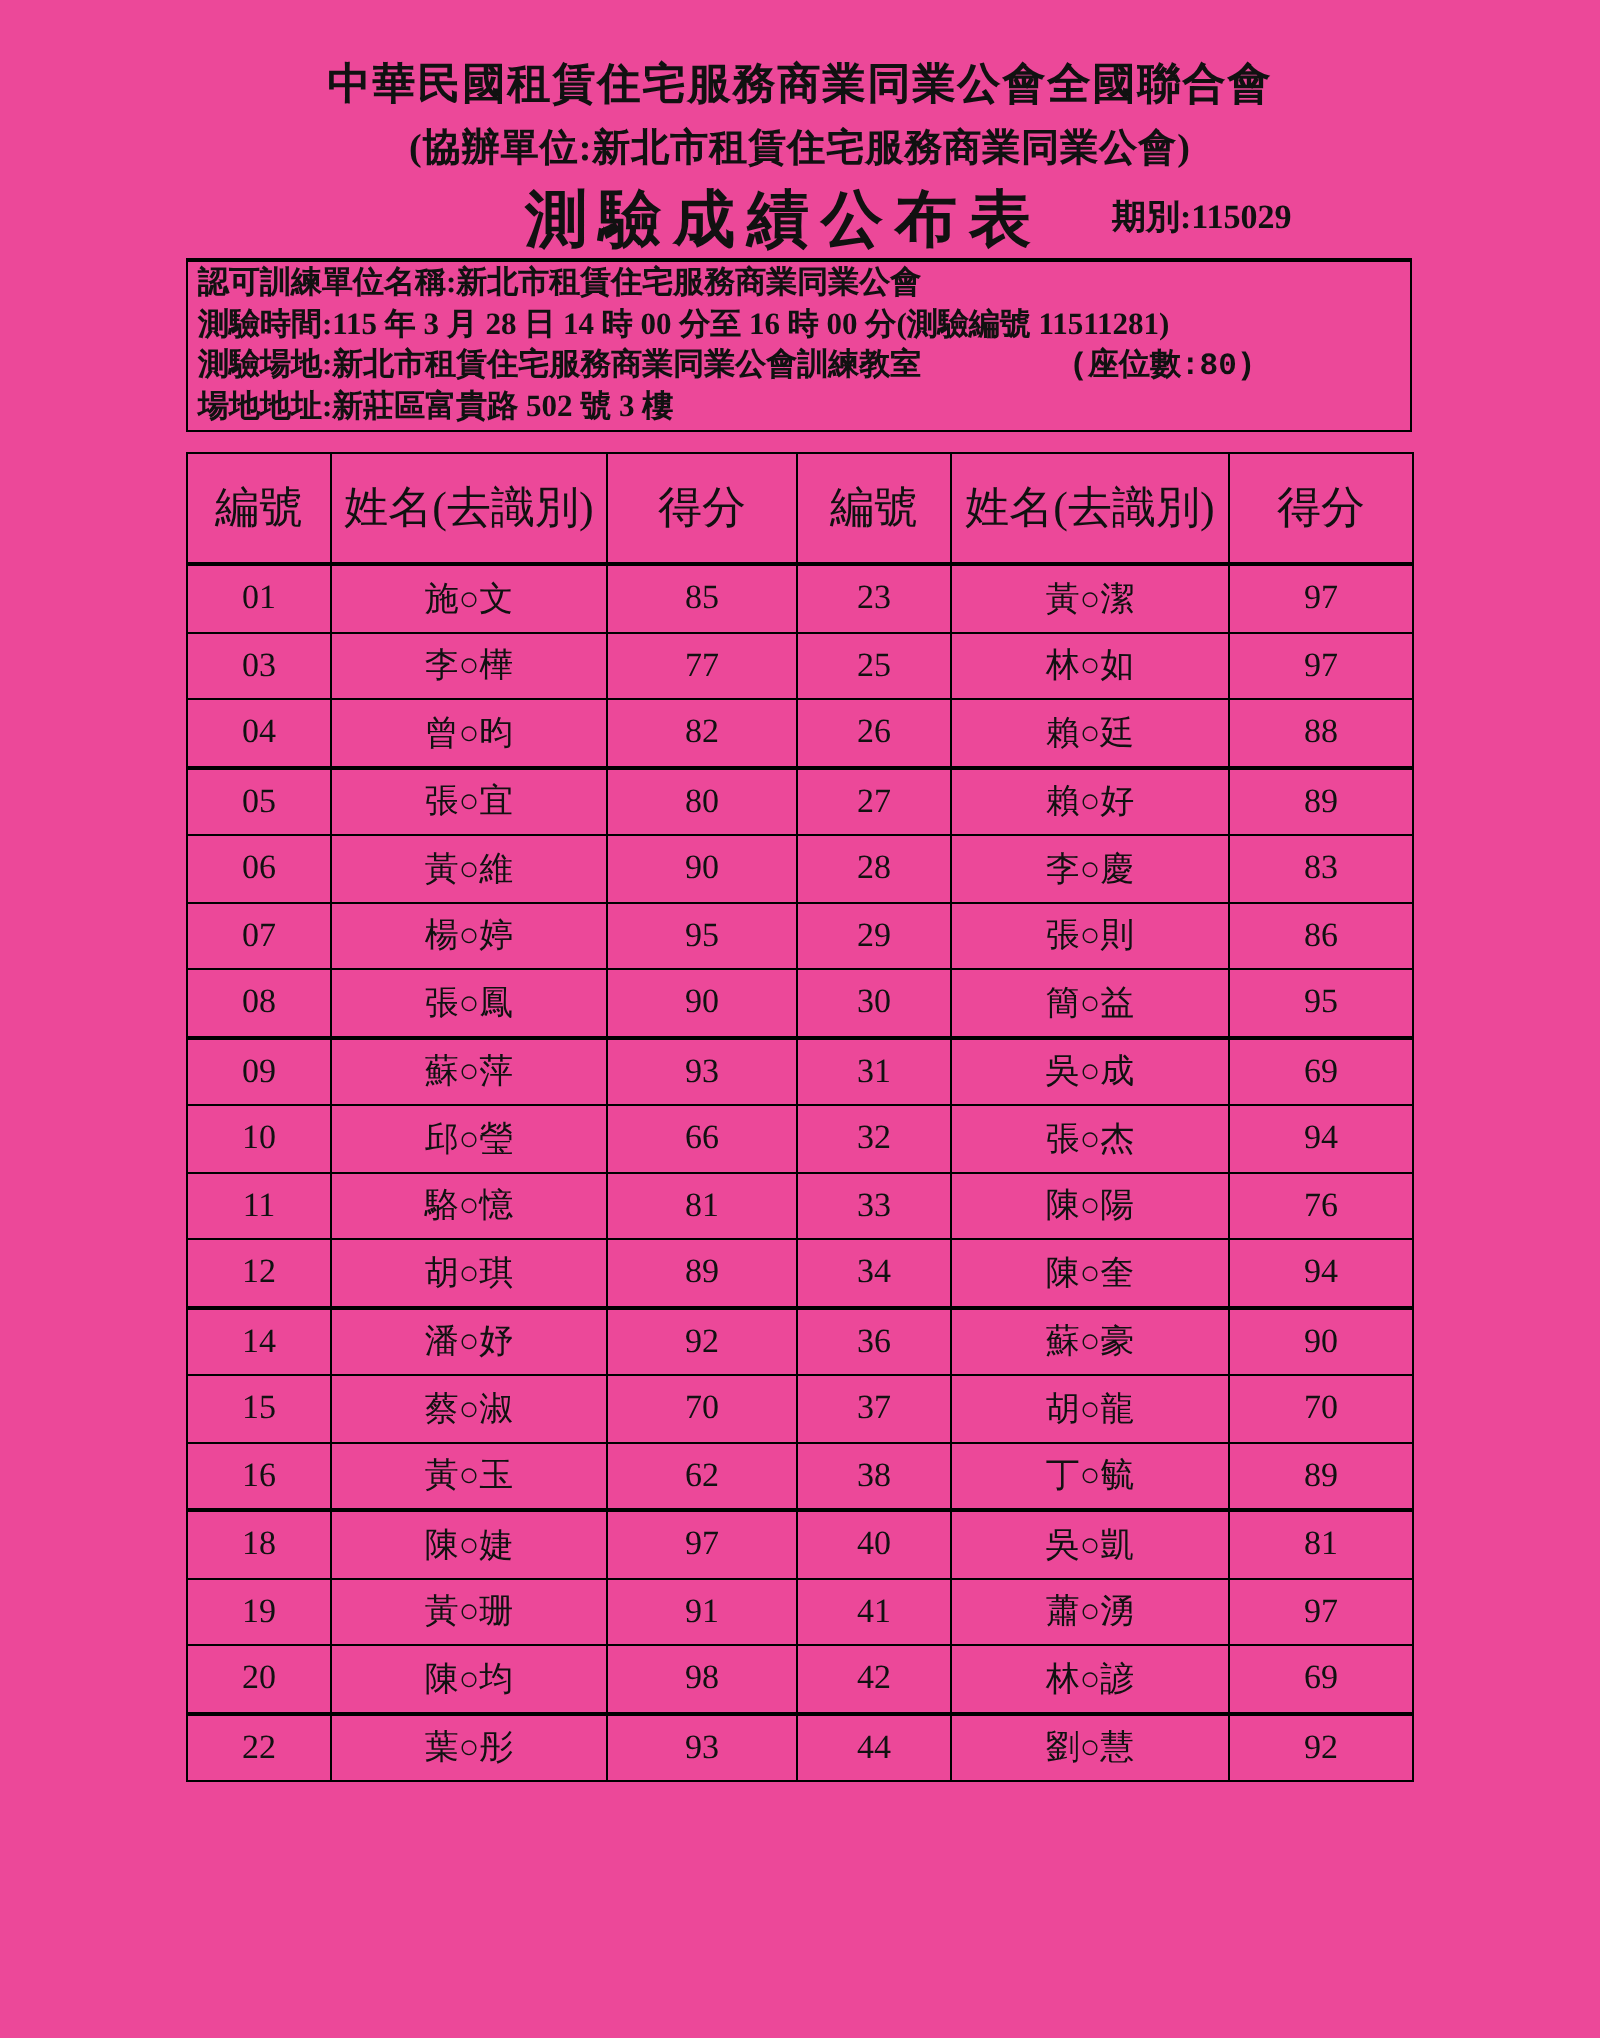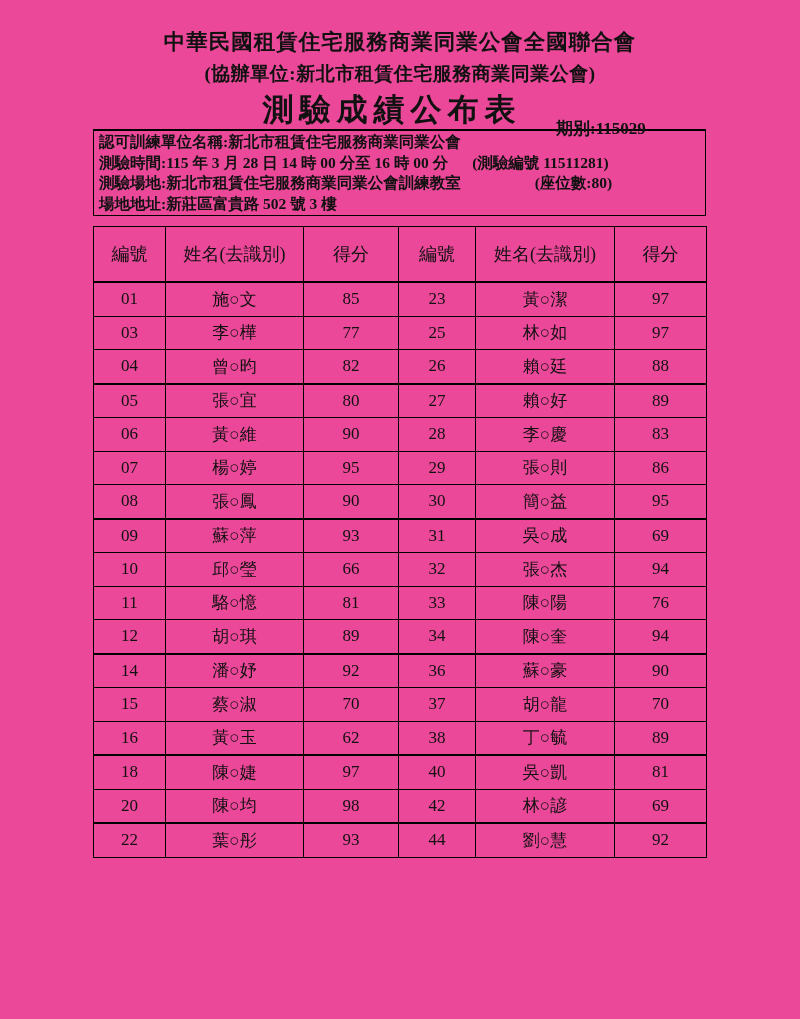--- a/index.html
+++ b/index.html
@@ -38,57 +38,57 @@
     display: block;
     text-align: center;
     font-size: 31px;
     font-weight: 800;
     letter-spacing: 6px;
     transform: translateX(-8px);
   }
   .period {
     position: absolute;
     left: 556px;
-    top: 28px;
+    top: 8px;
     font-size: 17px;
     font-weight: 700;
   }
   .info-box {
     box-sizing: border-box;
     margin: 4px 0 0 93px;
     width: 613px;
     height: 87px;
     border: 1.5px solid #000;
     border-top-width: 2.5px;
     padding: 1px 5px;
     font-size: 15.5px;
     font-weight: 600;
     line-height: 20.5px;
     white-space: nowrap;
   }
-  .note2 { margin-left: 24px; }
-  .note3 { margin-left: 74px; }
+  .note2 { }
+  .note3 { margin-left: 74px; font-family: Liberation Mono, monospace; }
   .score-table {
     box-sizing: border-box;
     margin: 10px 0 0 93px;
     width: 613px;
     border-collapse: collapse;
     table-layout: fixed;
   }
   .score-table th, .score-table td {
     border: 1px solid #000;
     text-align: center;
     vertical-align: middle;
     padding: 0;
     overflow: hidden;
   }
   .score-table { border: 1.5px solid #000; }
   .score-table thead th {
     height: 54px;
-    font-size: 18px;
+    font-size: 22px;
     font-weight: 500;
     border-bottom: 2px solid #000;
   }
   .score-table tbody td {
     height: 32.5px;
     font-size: 17px;
     font-weight: 400;
   }
   .score-table tbody tr.group-end td {
     border-bottom: 2px solid #000;
@@ -257,20 +257,28 @@
           <td>89</td>
         </tr>
         <tr>
           <td>18</td>
           <td>陳○婕</td>
           <td>97</td>
           <td>40</td>
           <td>吳○凱</td>
           <td>81</td>
         </tr>
+        <tr>
+          <td>19</td>
+          <td>黃○珊</td>
+          <td>91</td>
+          <td>41</td>
+          <td>蕭○湧</td>
+          <td>97</td>
+        </tr>
         <tr class="group-end">
           <td>20</td>
           <td>陳○均</td>
           <td>98</td>
           <td>42</td>
           <td>林○諺</td>
           <td>69</td>
         </tr>
         <tr>
           <td>22</td>

